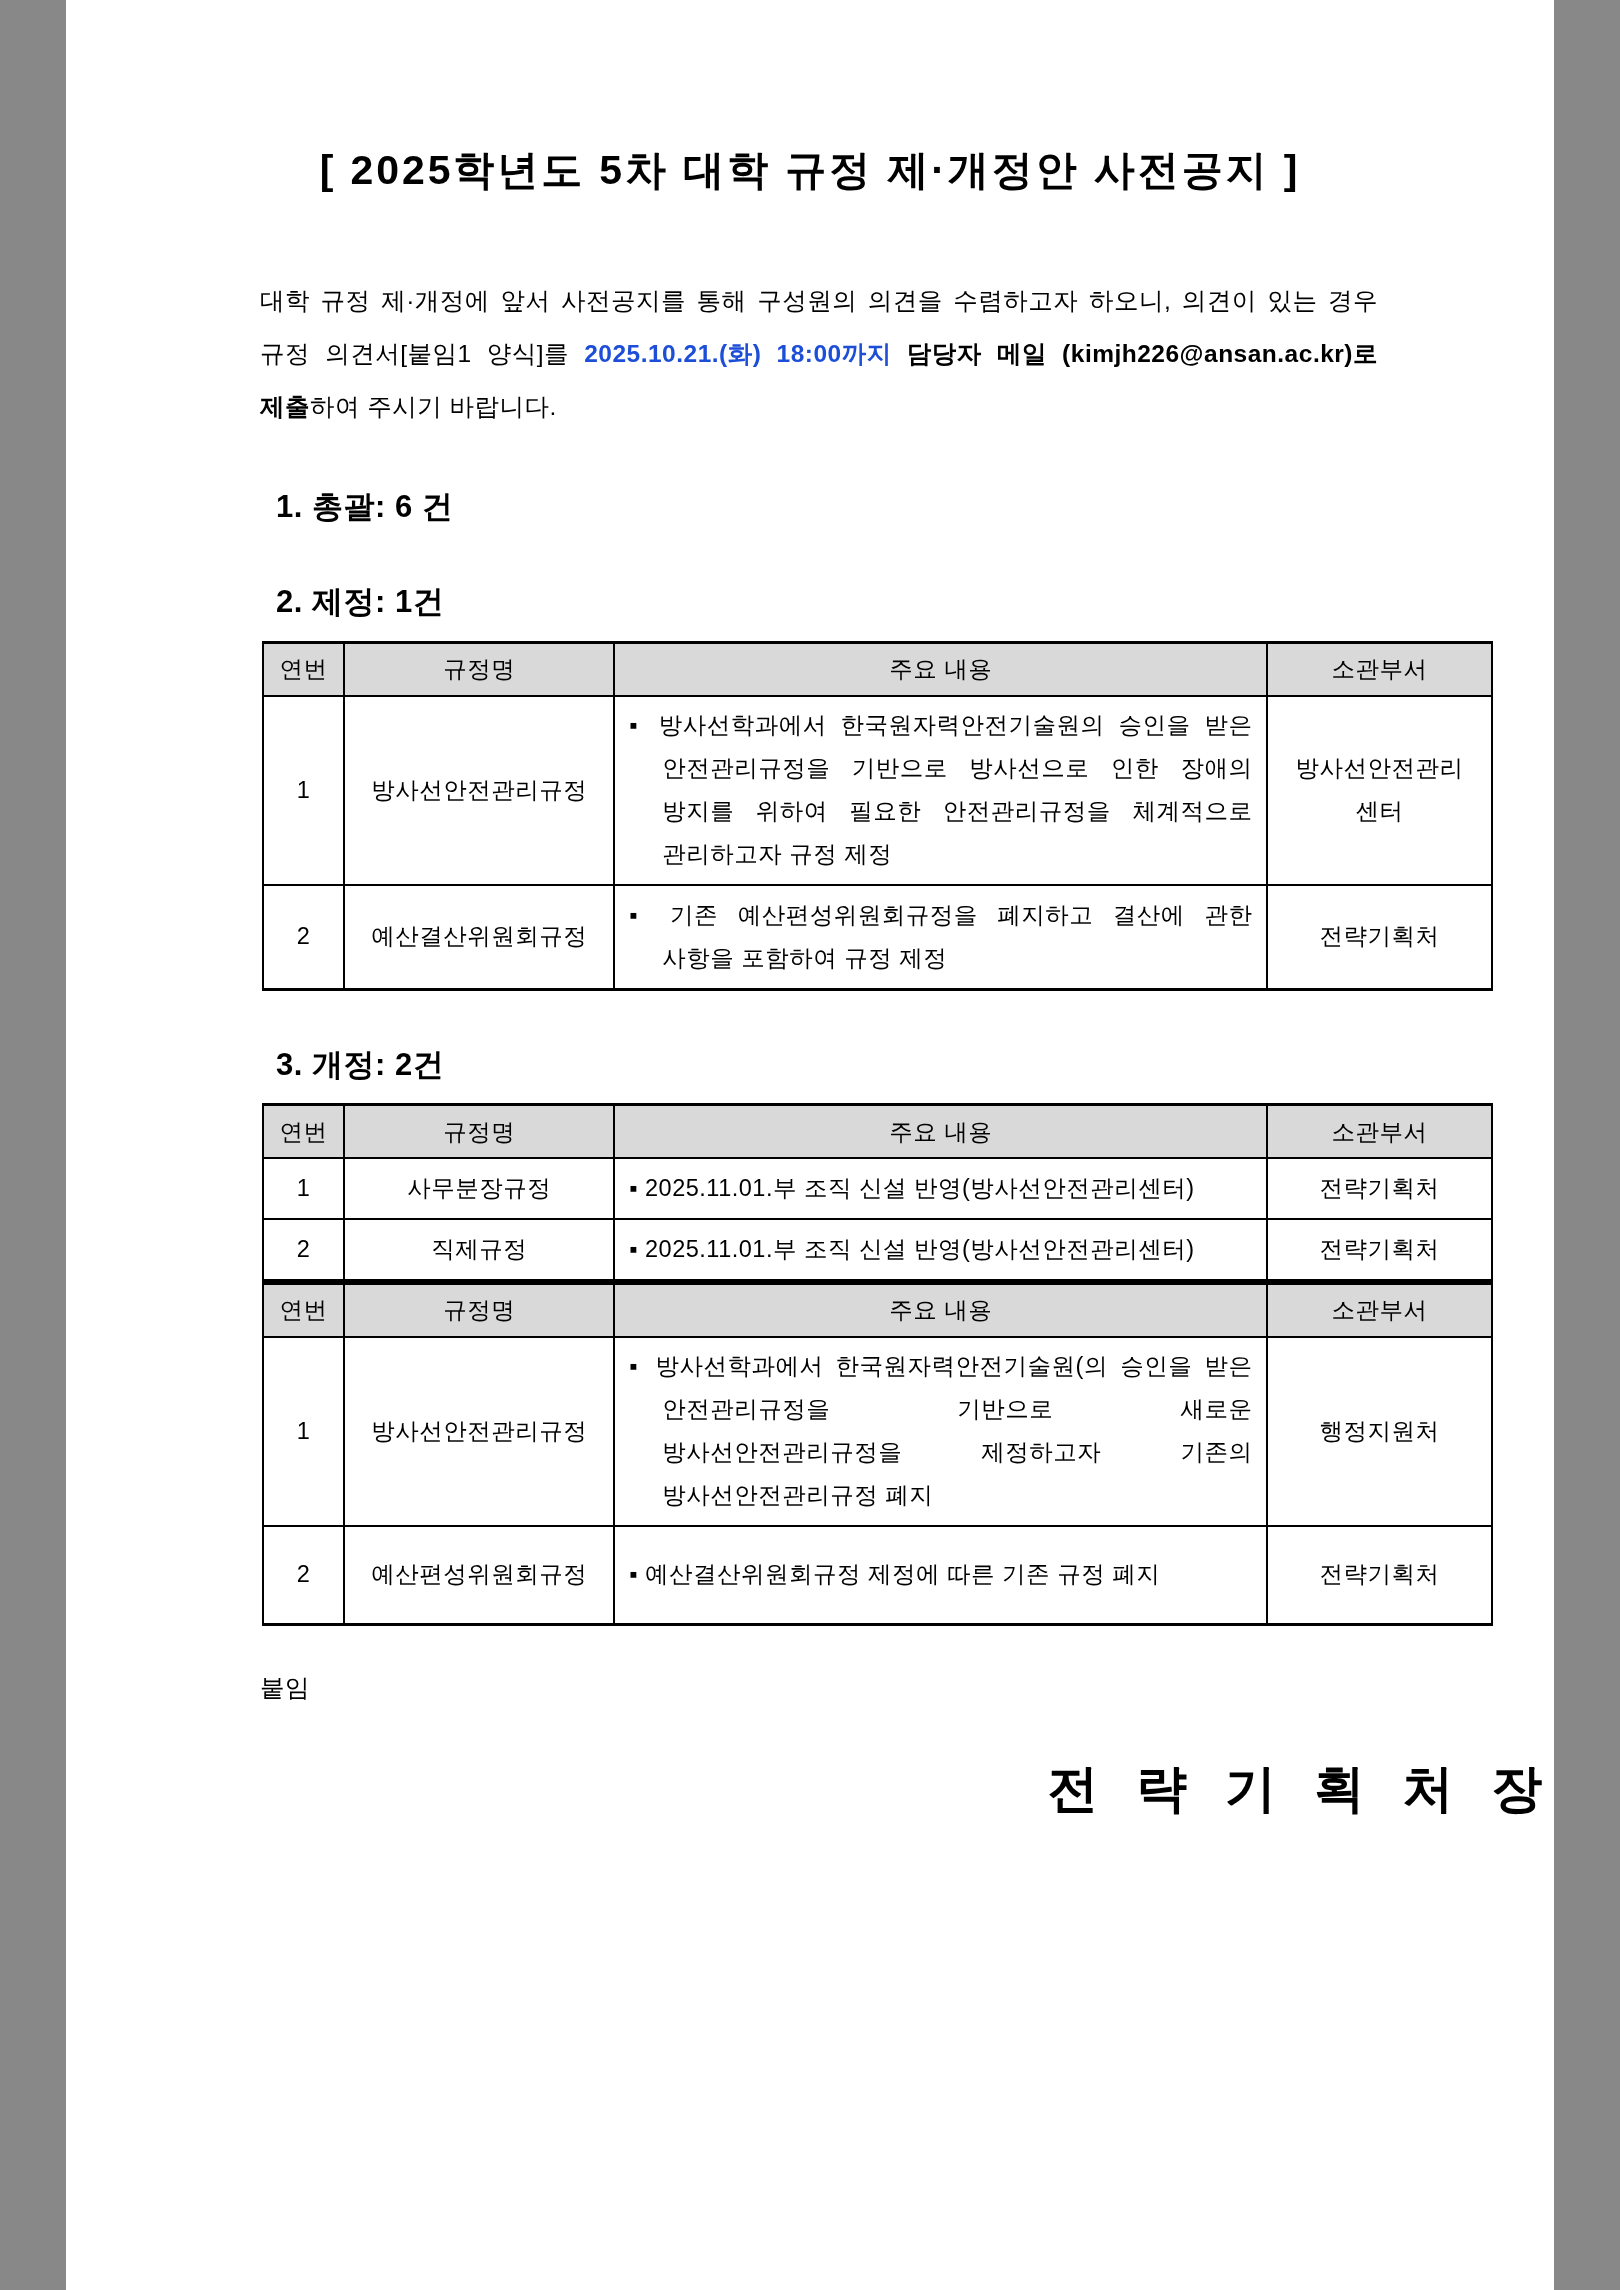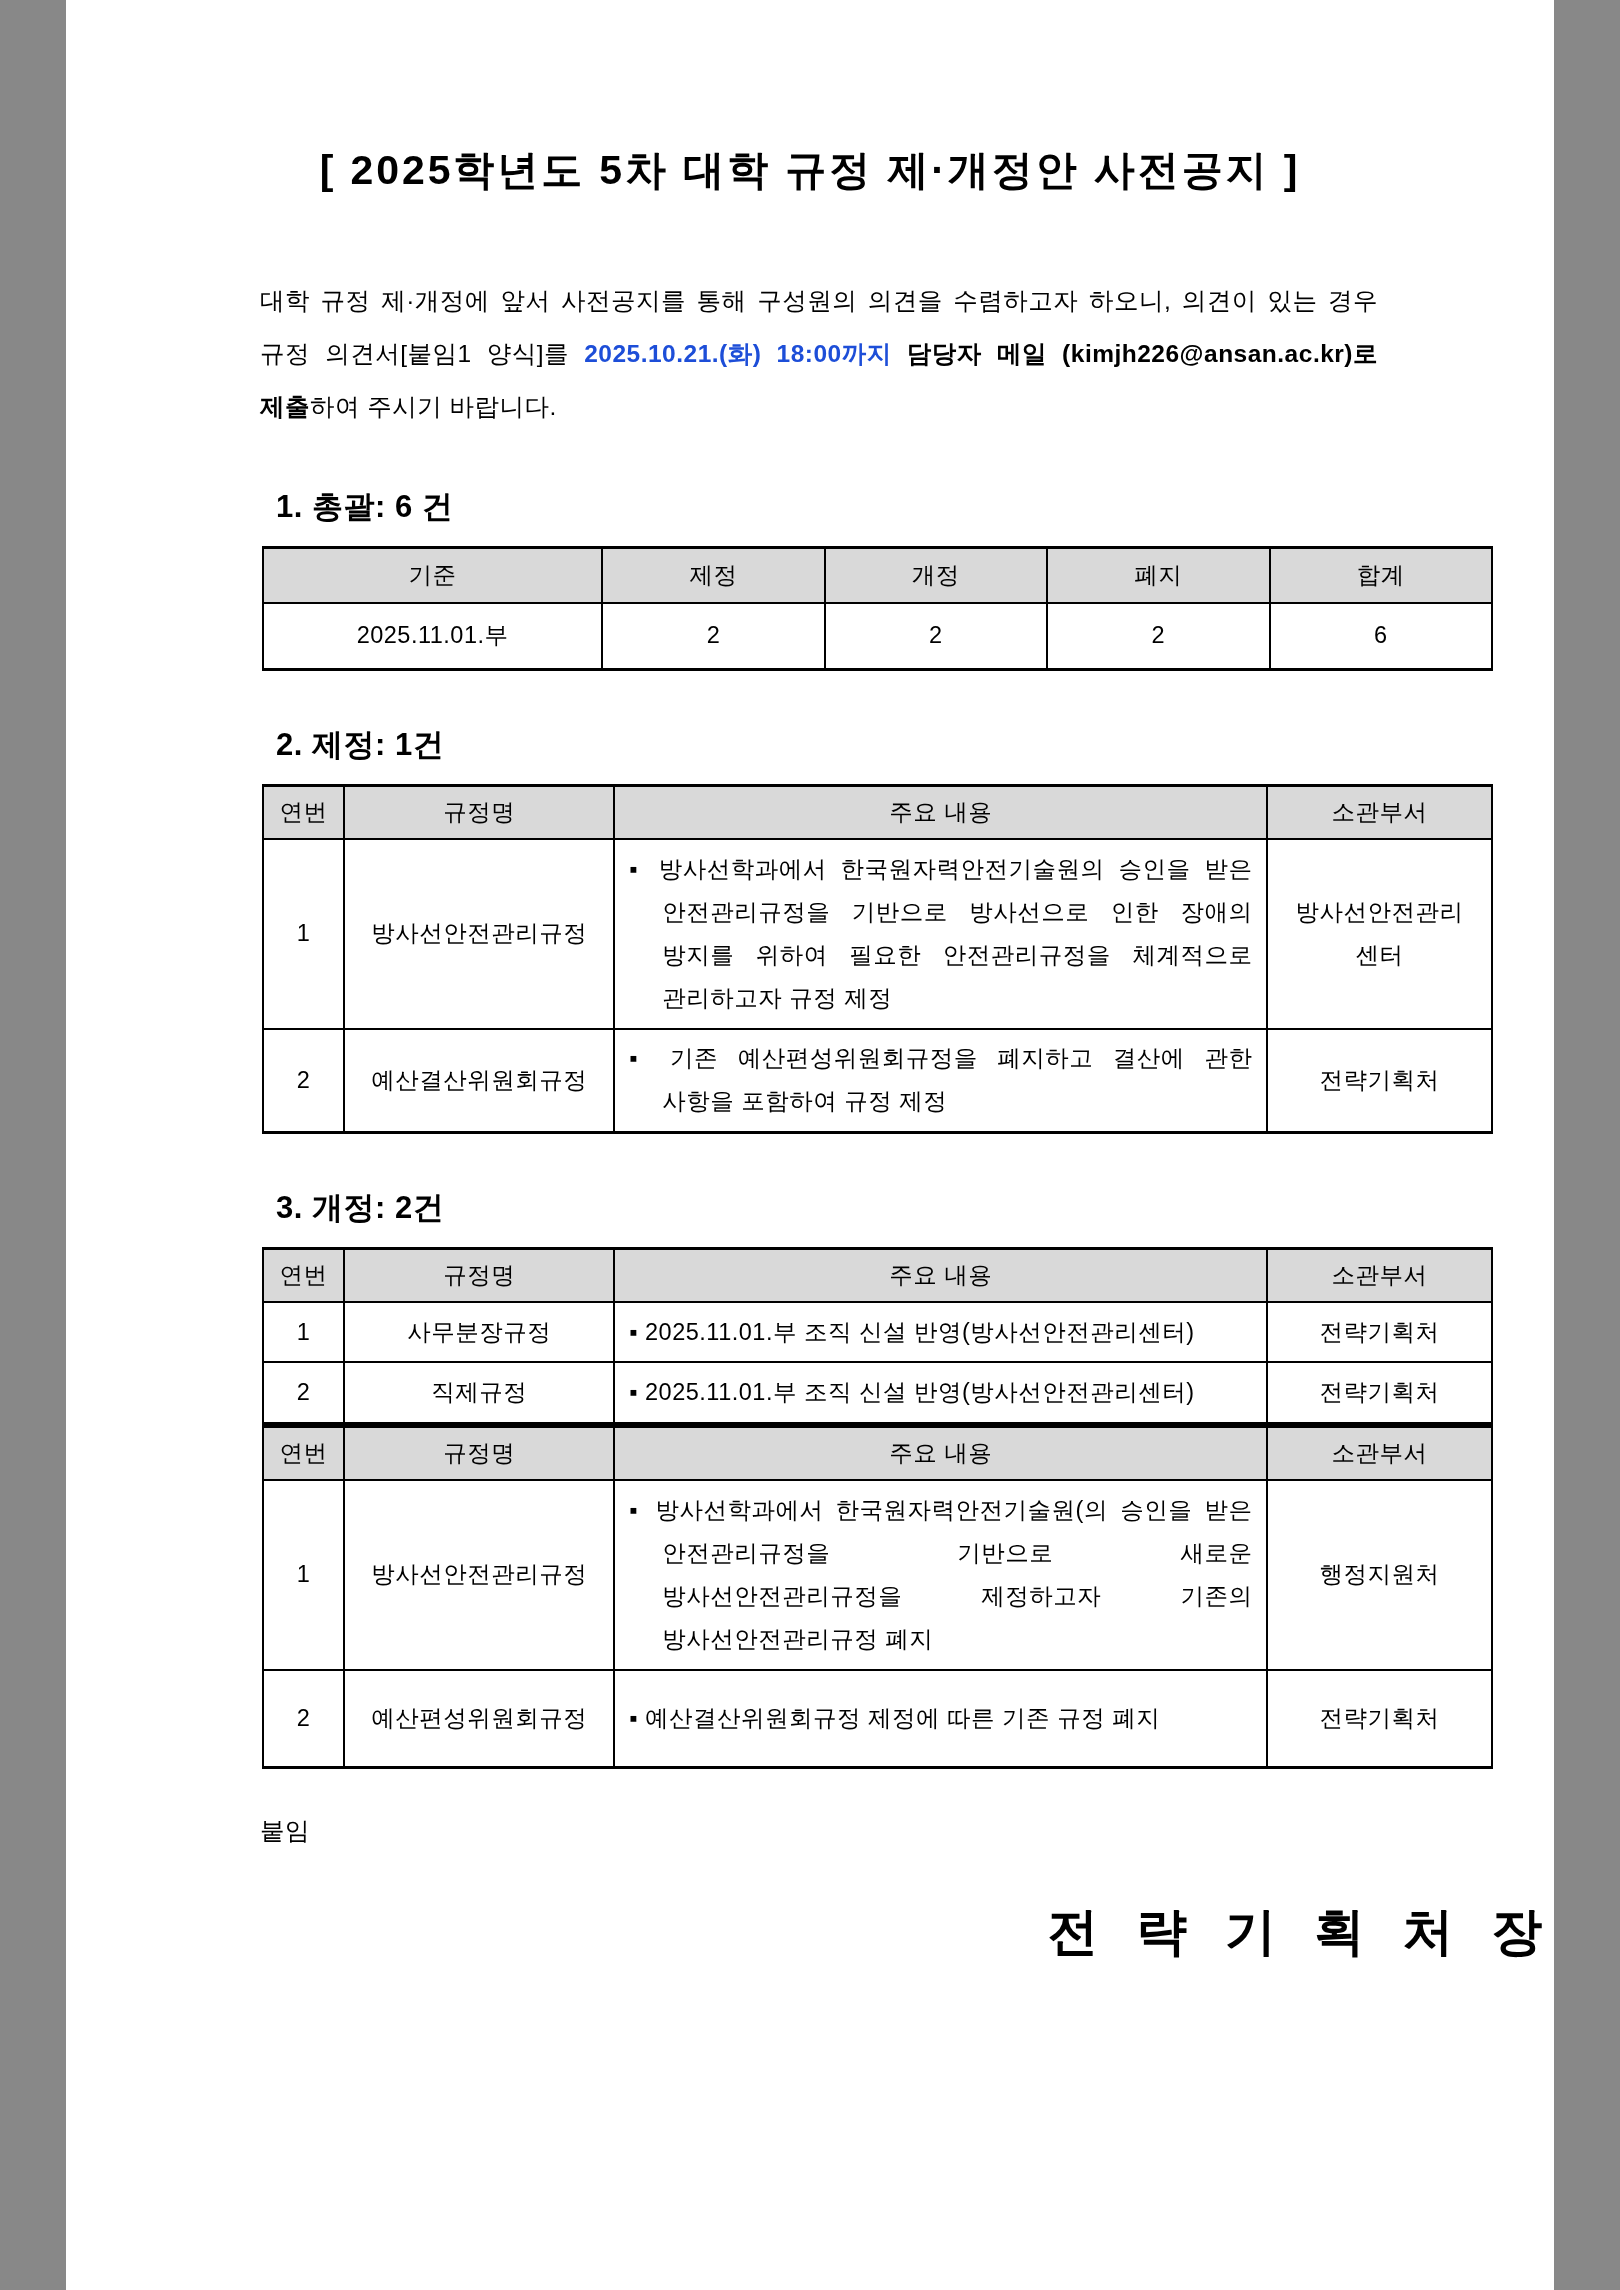--- a/index.html
+++ b/index.html
@@ -108,45 +108,20 @@
 <body>
 
 <div class="page">
 
   <div class="doc-title">[ 2025학년도 5차 대학 규정 제·개정안 사전공지 ]</div>
 
   <div class="intro"><span>대학 규정 제·개정에 앞서 사전공지를 통해 구성원의 의견을 수렴하고자 하오니, 의견이 있는 경우 규정 의견서[붙임1 양식]를 </span><span class="blue">2025.10.21.(화) 18:00까지</span><span class="bold"> 담당자 메일 </span><span class="bold">(kimjh226@ansan.ac.kr)로 제출</span><span>하여 주시기 바랍니다.</span></div>
 
   <div>
     <div class="section-heading">1. 총괄: 6 건</div>
-    <table class="summary-table">
-      <colgroup>
-        <col style="width:27.6%">
-          <col style="width:18.1%">
-          <col style="width:18.1%">
-          <col style="width:18.1%">
-          <col style="width:18.1%">
-      </colgroup>
-      <tbody>
-          <tr>
-        <th class="divider-thick">기준</th>
-        <th>제정</th>
-        <th>개정</th>
-        <th>폐지</th>
-        <th>합계</th>
-      </tr>
-      <tr>
-        <td class="divider-thick">2025.11.01.부</td>
-        <td>2</td>
-        <td>2</td>
-        <td>2</td>
-        <td>6</td>
-      </tr>
-    </tbody>
-      </table>
   </div>
 
   <div>
     <div class="section-heading">2. 제정: 1건</div>
     <table>
       <colgroup>
         <col style="width:6.6%">
           <col style="width:22%">
           <col style="width:53.1%">
           <col style="width:18.3%">

